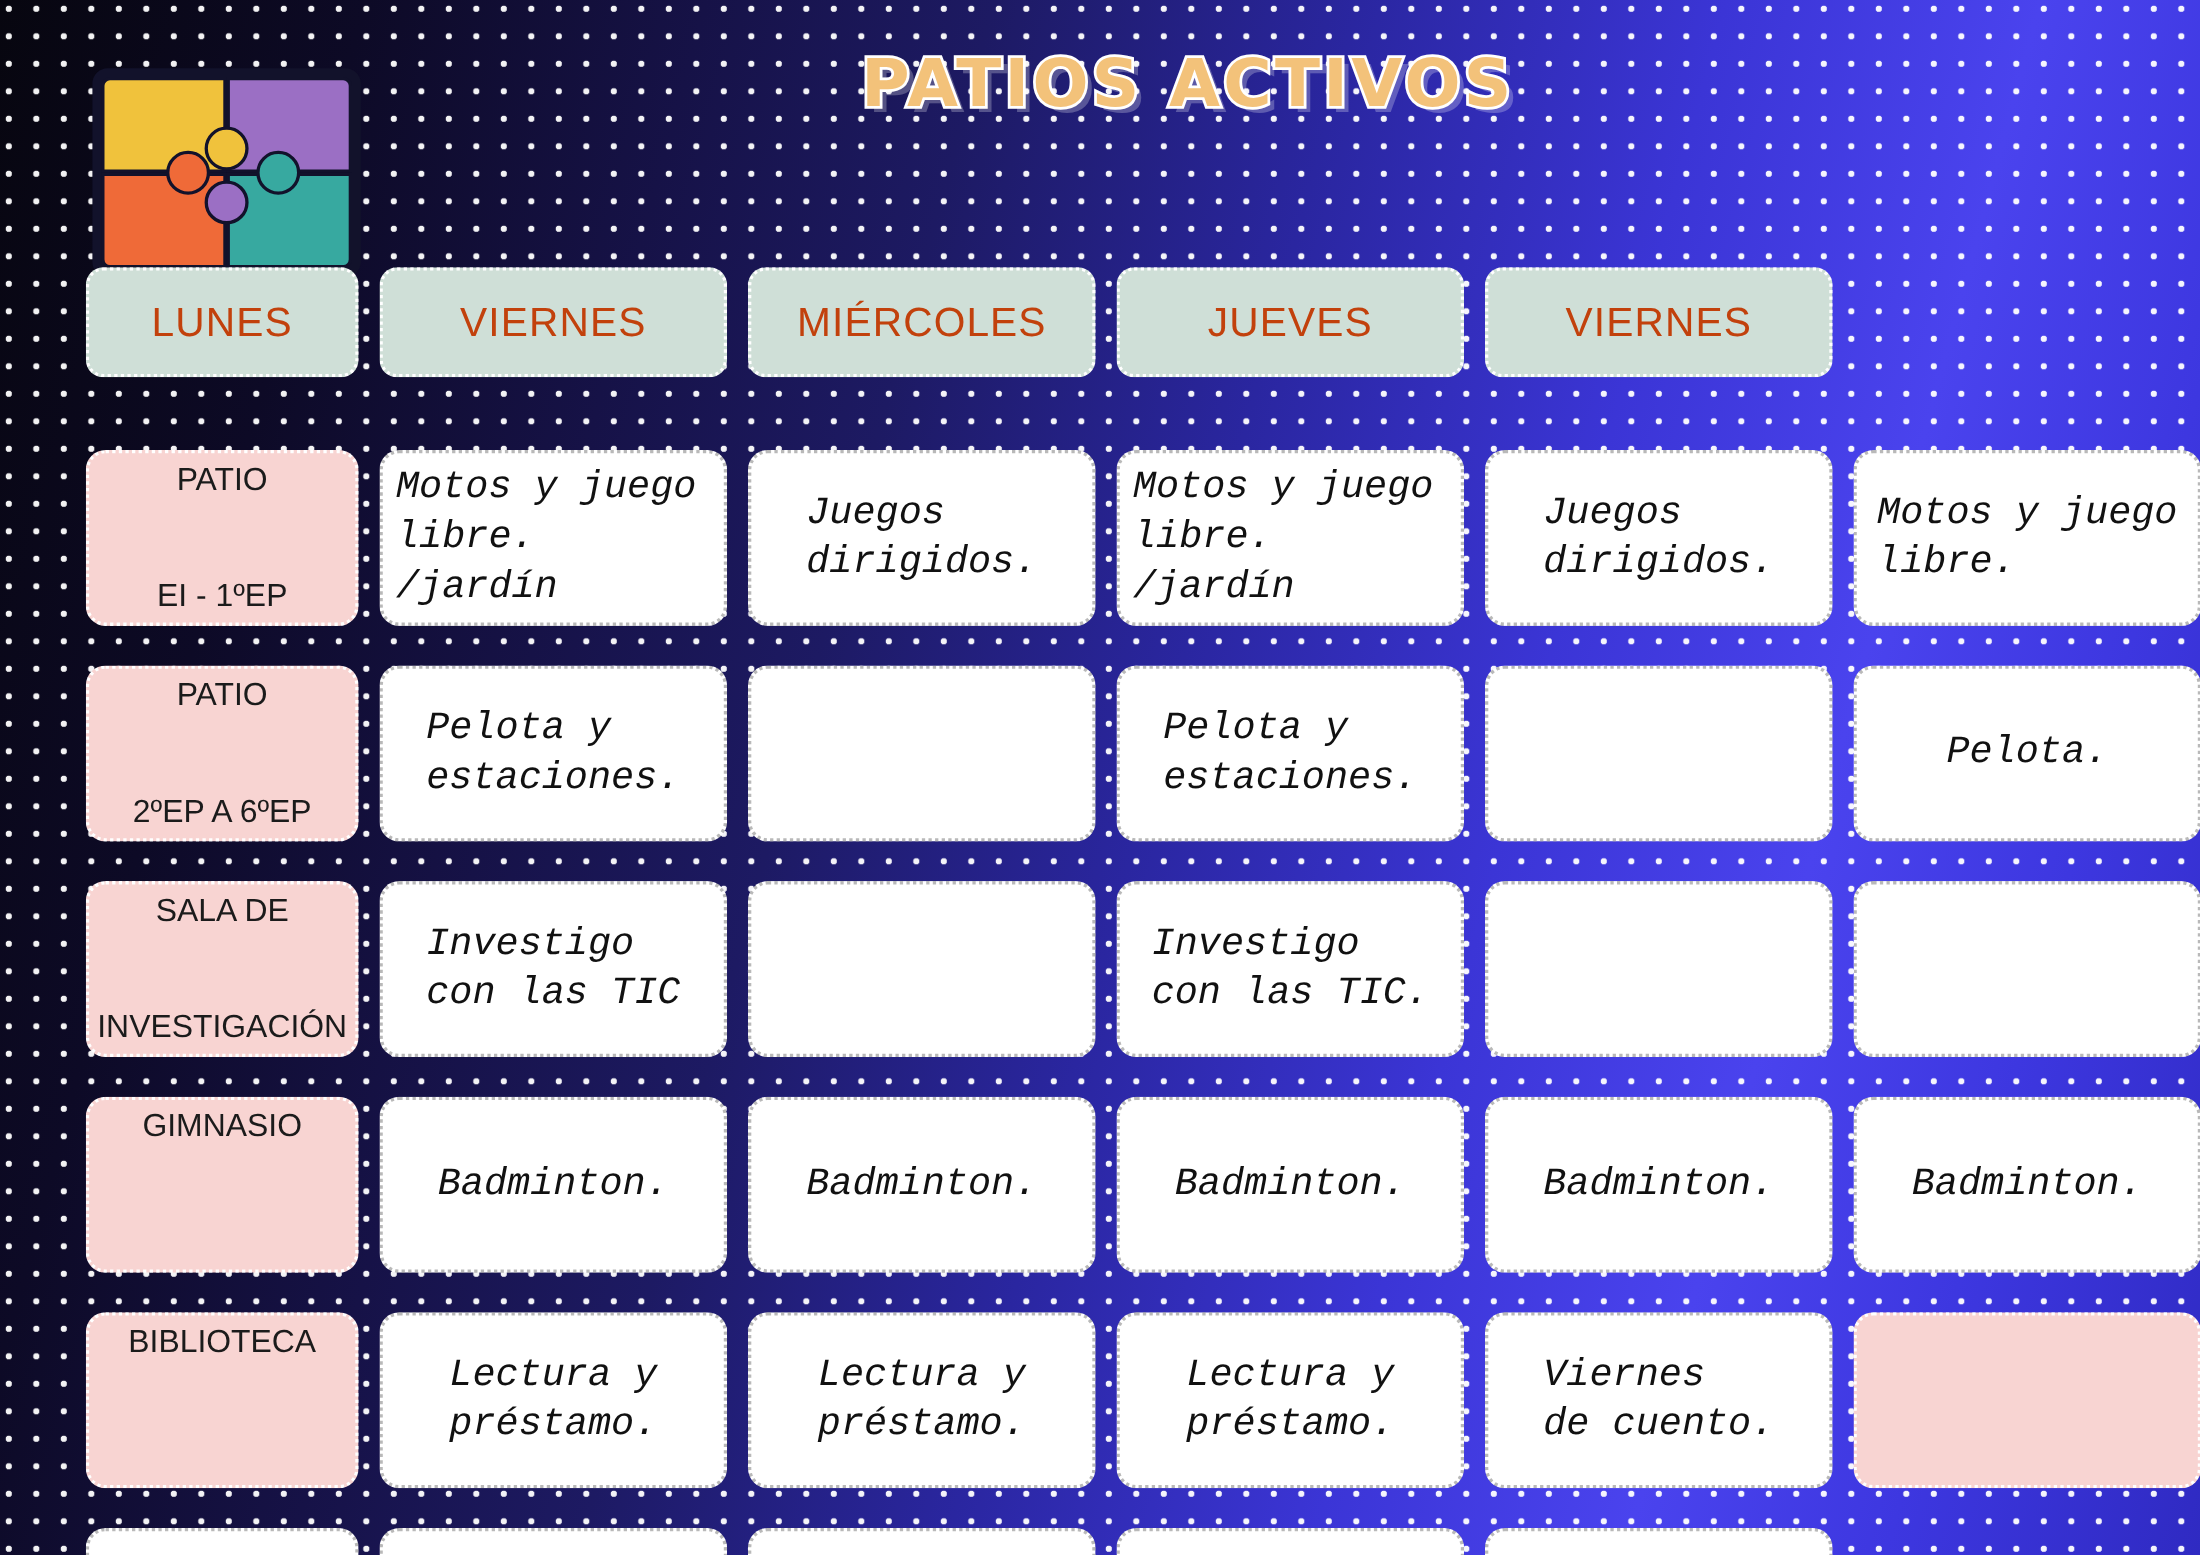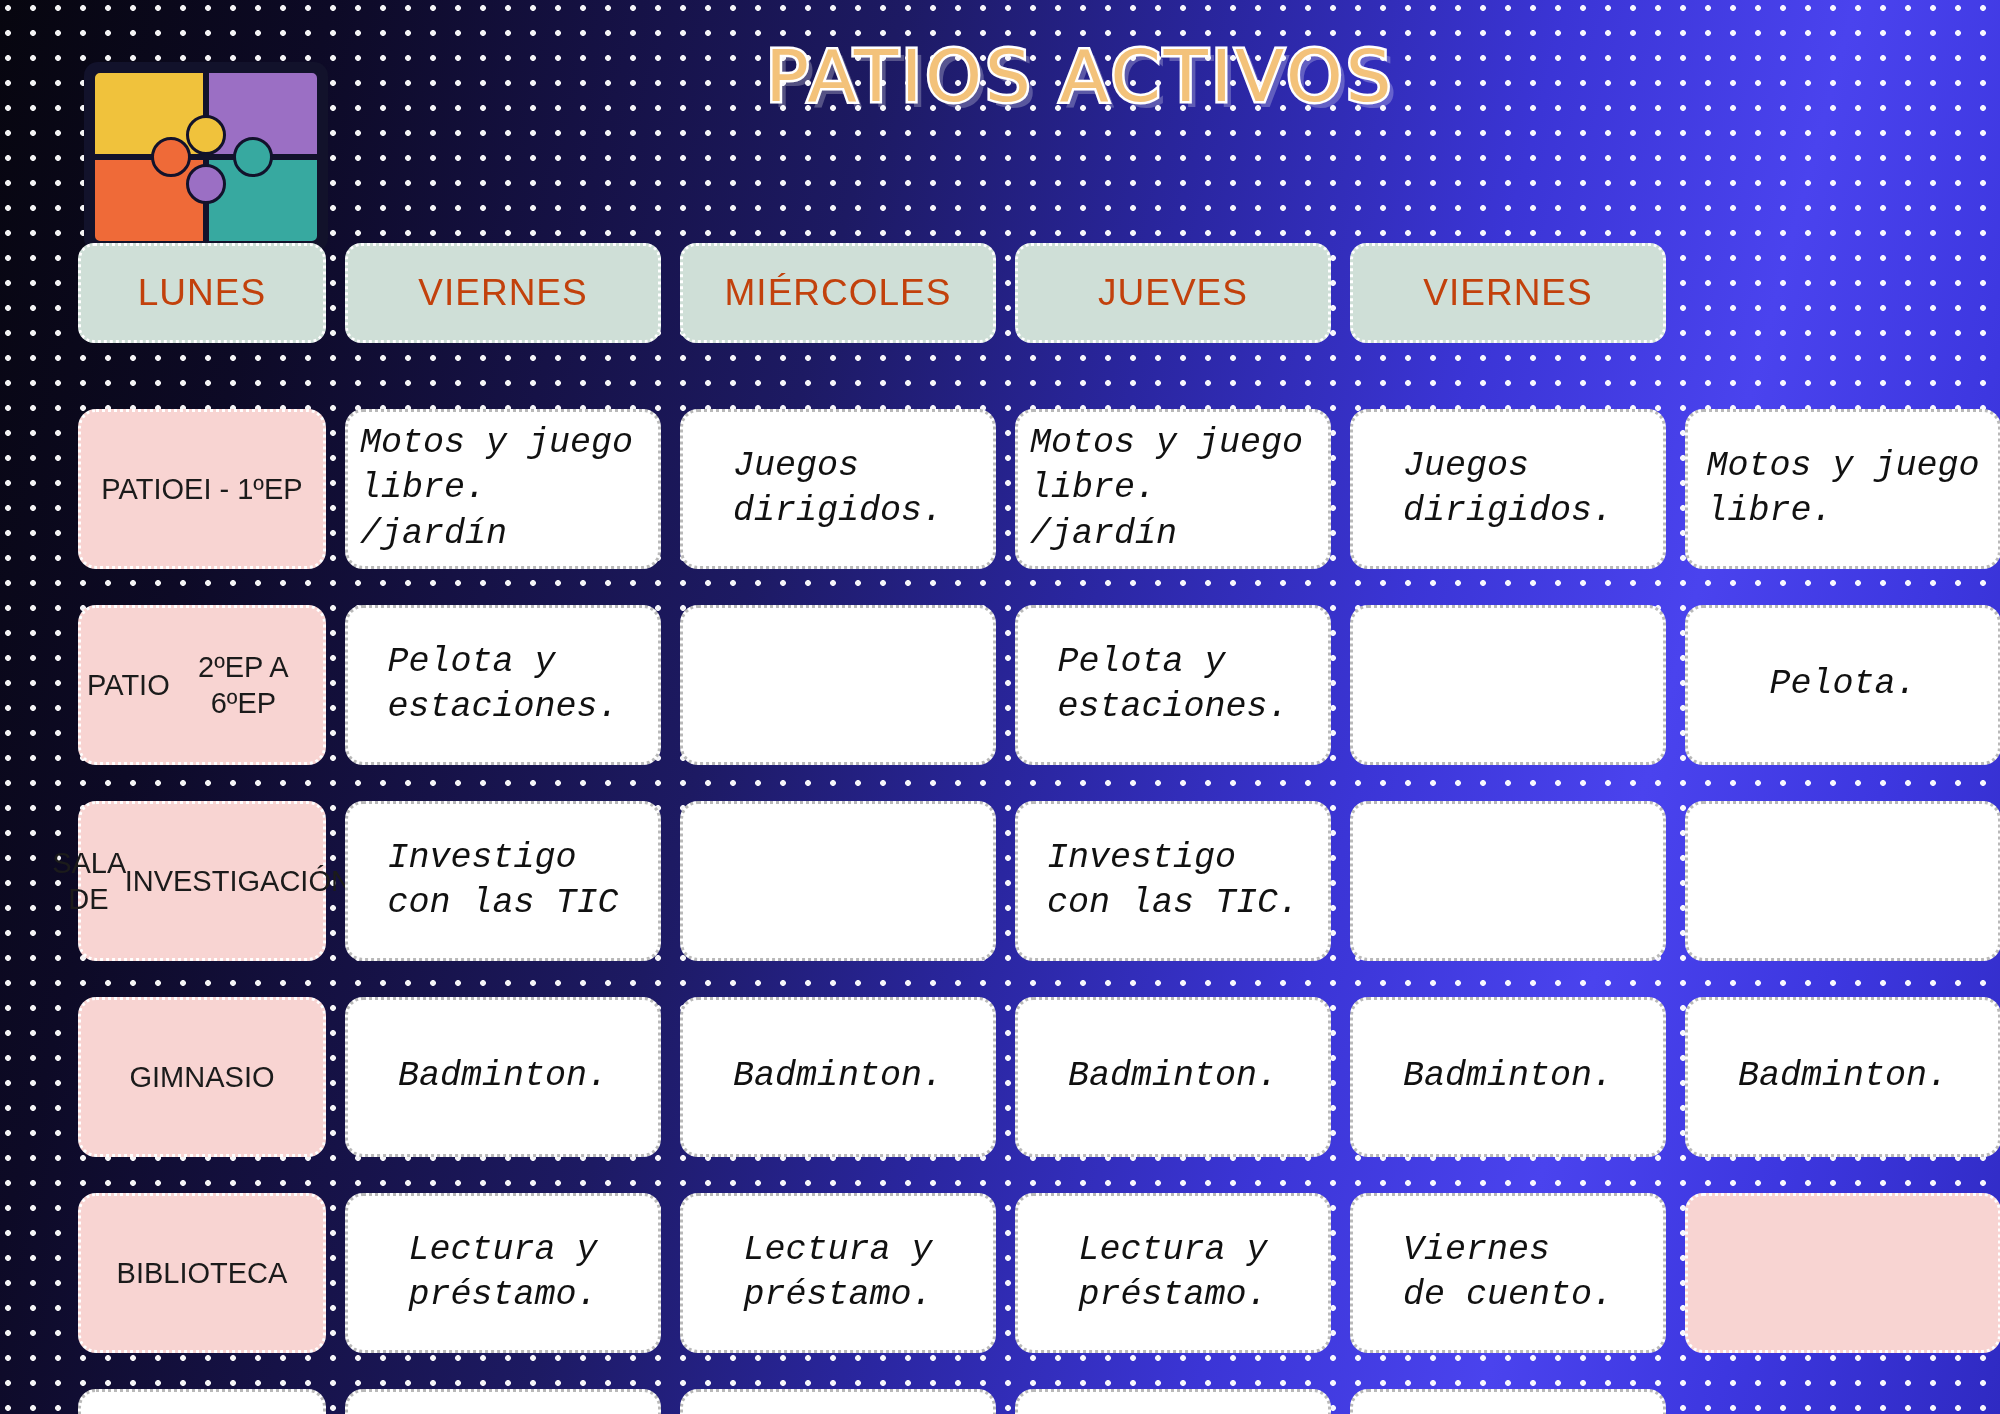--- a/index.html
+++ b/index.html
@@ -18,22 +18,22 @@
   }
   
   #title-wrap {
     position: absolute;
     left: 600px; top: 16px;
     width: 960px; height: 120px;
     display: flex; align-items: center; justify-content: center;
   }
   #title {
     font-family: "DejaVu Sans", sans-serif;
-    font-weight: normal;
-    font-size: 72px;
+    font-weight: bold;
+    font-size: 60px;
     letter-spacing: 3px;
     color: #f3c27a;
     text-transform: uppercase;
     -webkit-text-stroke: 5px #ffffff;
     paint-order: stroke fill;
     text-shadow:
       0 0 0 #fff,
       6px 6px 0 rgba(255,255,255,0.25);
     white-space: nowrap;
   }
@@ -86,22 +86,22 @@
     display: flex; align-items: center; justify-content: center;
     font-size: 37px;
     letter-spacing: 1px;
     color: #c2410c;
     font-family: "Liberation Sans", sans-serif;
   }
   .row-label {
     background: #f8d4d2;
     border: 3px dotted #ffffff;
     border-radius: 18px;
-    display: flex; flex-direction: row;
-    align-items: center; justify-content: center;
+    display: flex; flex-direction: column;
+    align-items: center; justify-content: space-between;
     font-size: 29px;
     color: #1b1b1b;
     line-height: 1.25;
     text-align: center;
     padding: 6px;
     height: 160px;
     align-self: center;
   }
   .cell {
     background: #ffffff;

